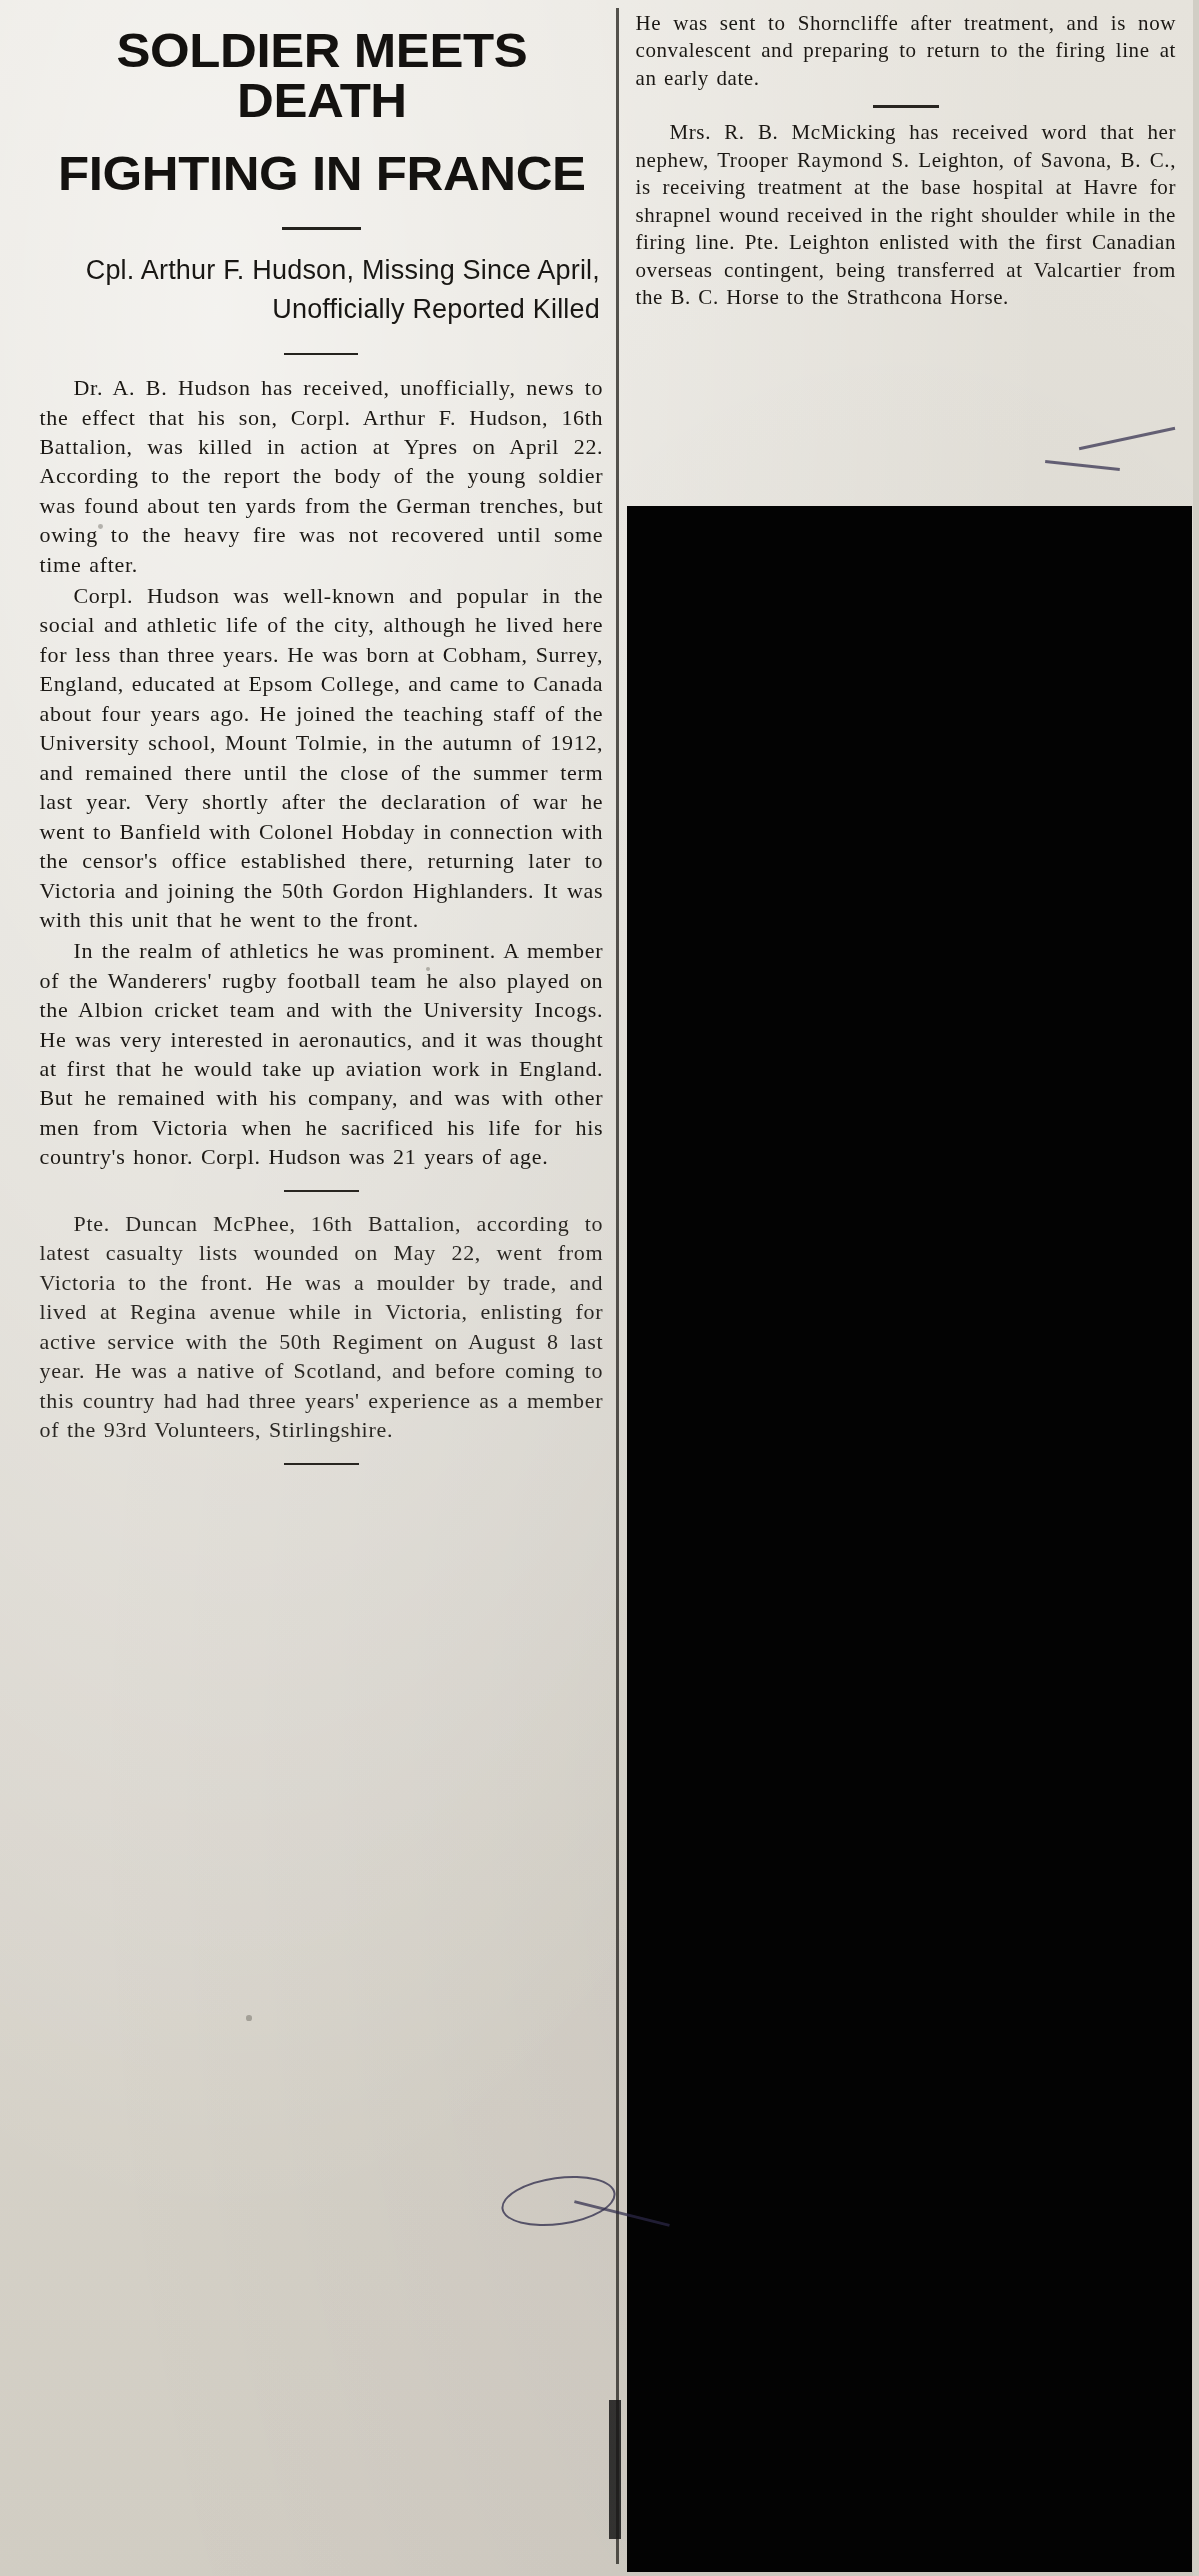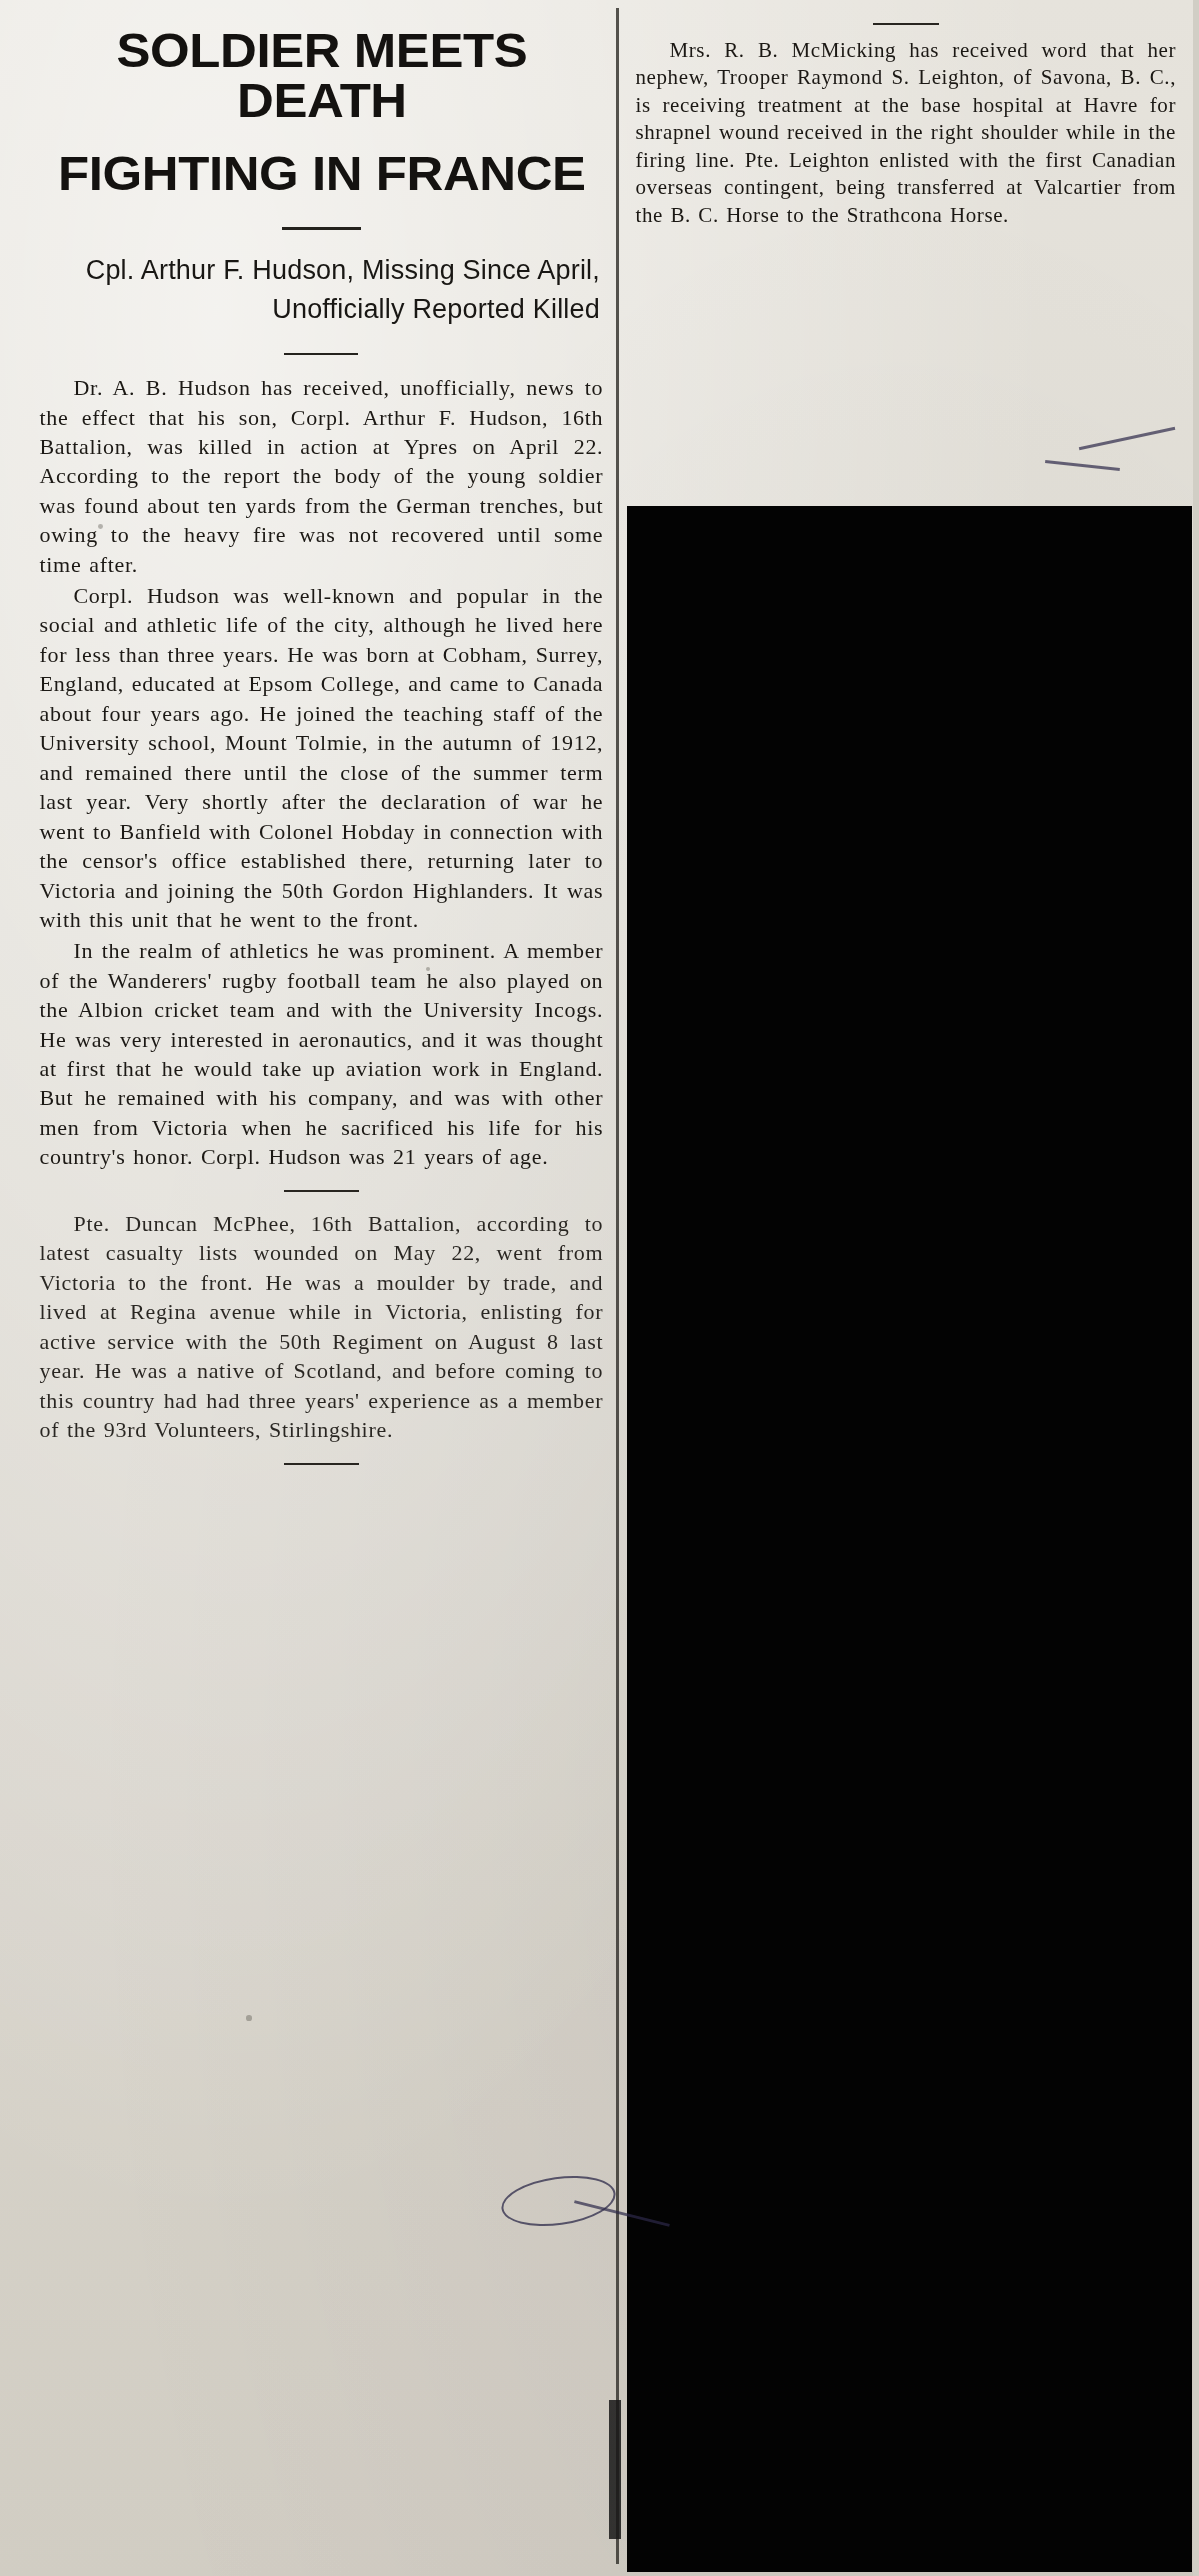--- a/index.html
+++ b/index.html
@@ -260,20 +260,21 @@
 
       <p class="fade-2">Pte. Duncan McPhee, 16th Battalion, according to latest casualty lists wounded on May 22, went from Victoria to the front. He was a moulder by trade, and lived at Regina avenue while in Victoria, enlisting for active service with the 50th Regiment on August 8 last year. He was a native of Scotland, and before coming to this country had had three years' experience as a member of the 93rd Volunteers, Stirlingshire.</p>
 
       <div class="divider"></div>
 
     </div>
   </div>
 
   <div class="col" id="col-right">
     <div class="body-text">
+      <p style="text-indent:0">He was sent to Shorncliffe after treatment, and is now convalescent and preparing to return to the firing line at an early date.</p>
 
       <div class="divider"></div>
 
       <p>Mrs. R. B. McMicking has received word that her nephew, Trooper Raymond S. Leighton, of Savona, B. C., is receiving treatment at the base hospital at Havre for shrapnel wound received in the right shoulder while in the firing line. Pte. Leighton enlisted with the first Canadian overseas contingent, being transferred at Valcartier from the B. C. Horse to the Strathcona Horse.</p>
     </div>
   </div>
 
   <div id="black-block"></div>
   <div id="right-edge"></div>
   <div id="smudge-left"></div>

